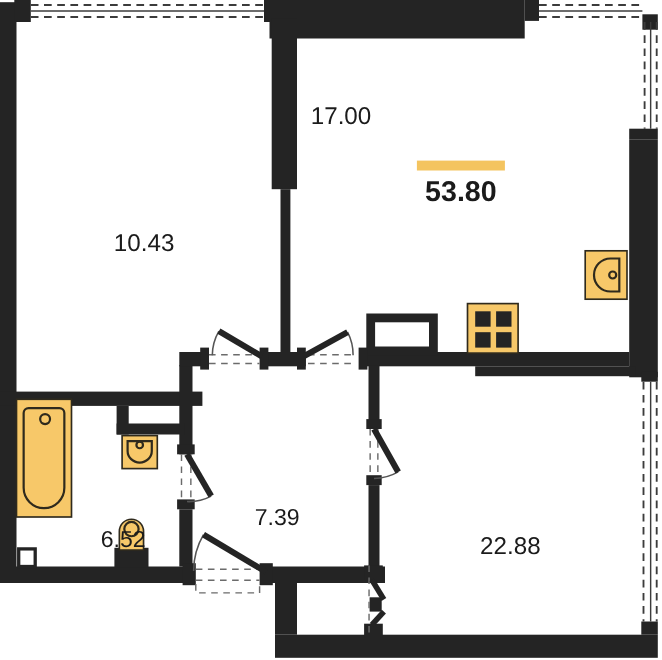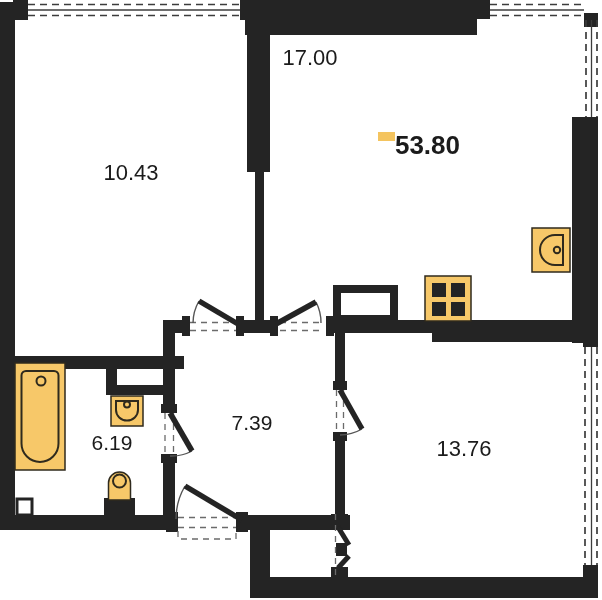--- a/index.html
+++ b/index.html
@@ -16,24 +16,24 @@
   .win-d{stroke:var(--window_line);stroke-width:1.7;stroke-dasharray:7 5;fill:none;}
   .win-s{stroke:var(--window_line);stroke-width:1.3;fill:none;}
   .op-d{stroke:#6b6b6b;stroke-width:1.3;stroke-dasharray:6 5;fill:none;}
   .leaf{stroke:var(--wall_color);stroke-width:5.5;fill:none;}
   .leaf2{stroke:var(--wall_color);stroke-width:5;fill:none;}
   .arc{stroke:var(--arc_color);stroke-width:1.4;fill:none;}
   .fx{fill:var(--fixture_fill);stroke:var(--fixture_stroke);stroke-width:1.5;}
   .fxs{fill:none;stroke:var(--fixture_stroke);stroke-width:2;}
   .burner{fill:var(--wall_color);}
   .lbl{position:absolute;transform:translate(-50%,-50%);font-size:21px;
-       color:var(--text_color);white-space:nowrap;}
+       color:var(--text_color);white-space:nowrap;margin-top:48px;}
   .lbl-big{font-size:22px;}
-  .total{position:absolute;left:378px;top:132px;width:82px;display:flex;
-         }
+  .total{position:absolute;left:378px;top:146px;width:82px;display:flex;
+         flex-direction:column;align-items:center;}
   .total-bar{width:80px;height:9px;background:var(--accent_color);margin-bottom:6px;}
   .total-num{font-size:26px;font-weight:bold;color:var(--text_color);line-height:1;}
 </style>
 </head>
 <body>
 
 <div class="plan">
   <svg width="602" height="600" viewBox="0 0 602 600">
 
     <g>
@@ -178,18 +178,18 @@
 
   <div class="lbl lbl-big" style="left:131px;top:173px">10.43</div>
 
   <div class="lbl lbl-big" style="left:310px;top:58px">17.00</div>
 
   <div class="total">
     <div class="total-bar"></div>
     <div class="total-num">53.80</div>
   </div>
 
-  <div class="lbl" style="left:112px;top:443px">6.19</div>
+  <div class="lbl" style="left:112px;top:443px">6.52</div>
 
   <div class="lbl" style="left:252px;top:423px">7.39</div>
 
-  <div class="lbl lbl-big" style="left:464px;top:449px">13.76</div>
+  <div class="lbl lbl-big" style="left:464px;top:449px">22.88</div>
 </div>
 
 </body></html>

